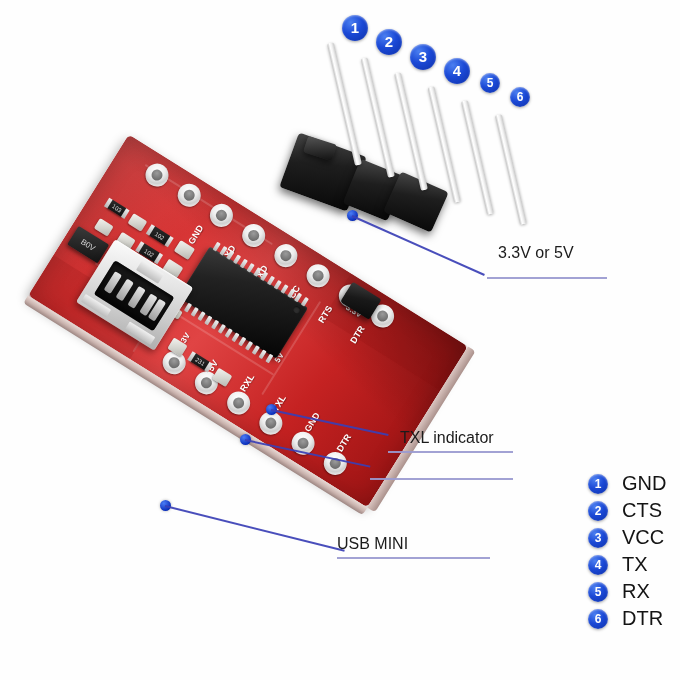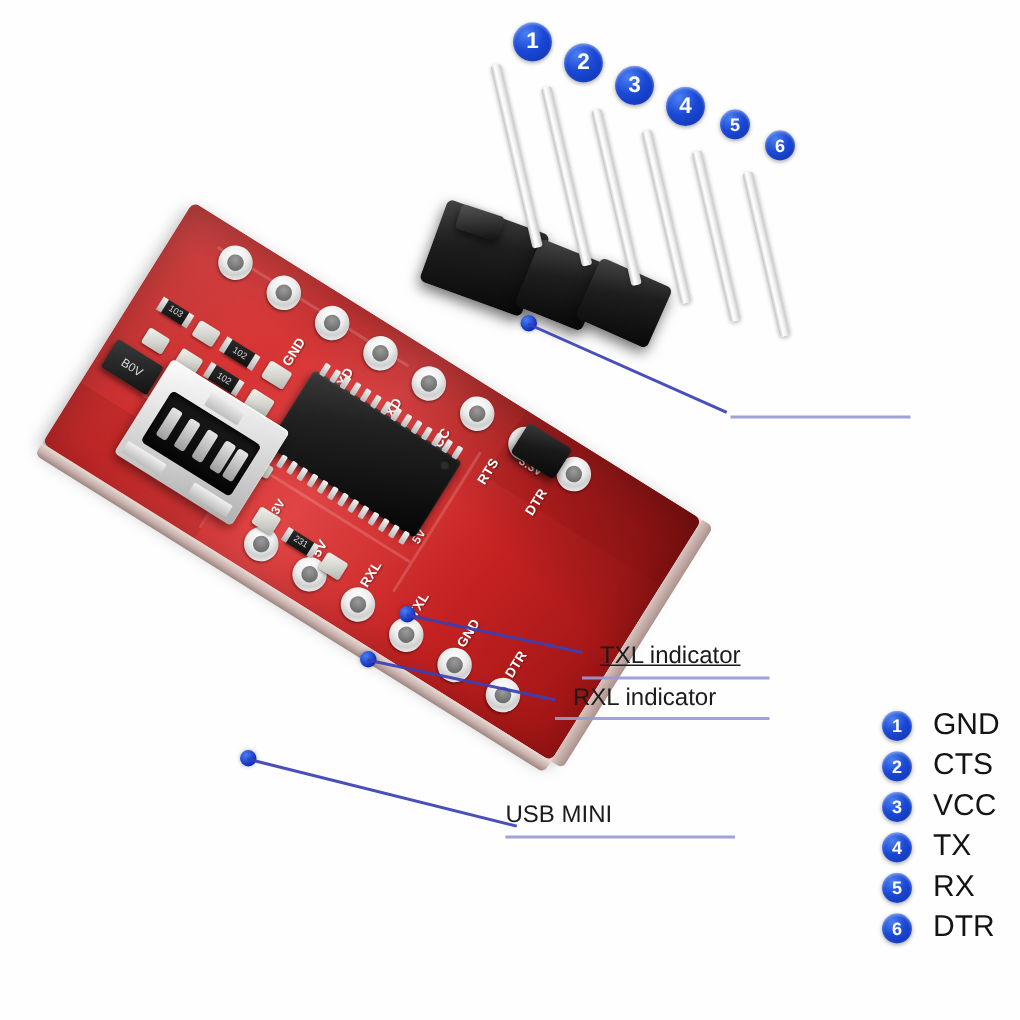--- a/index.html
+++ b/index.html
@@ -290,31 +290,31 @@
   <div class="badge" style="left:376px;top:29px;">2</div>
   <div class="badge" style="left:410px;top:44px;">3</div>
   <div class="badge" style="left:444px;top:58px;">4</div>
   <div class="badge sm" style="left:480px;top:73px;">5</div>
   <div class="badge sm" style="left:510px;top:87px;">6</div>
 
   <div class="co-dot" style="left:347px;top:210px;"></div>
   <div class="co-line" style="left:352px;top:215px;width:145px;transform:rotate(24deg);"></div>
   <div class="co-line flat" style="left:487px;top:277px;width:120px;"></div>
   <div class="co-text" style="left:498px;top:243px;">
+    <div>3.3V or 5V</div>
   </div>
 
   <div class="co-dot" style="left:266px;top:404px;"></div>
   <div class="co-line" style="left:271px;top:409px;width:120px;transform:rotate(12deg);"></div>
   <div class="co-line flat" style="left:388px;top:451px;width:125px;"></div>
-  <div class="co-text" style="left:400px;top:428px;text-decoration:underline;">TXL indicator</div>
+  <div class="co-text" style="left:400px;top:428px;">TXL indicator</div>
 
   <div class="co-dot" style="left:240px;top:434px;"></div>
   <div class="co-line" style="left:245px;top:439px;width:128px;transform:rotate(12deg);"></div>
   <div class="co-line flat" style="left:370px;top:478px;width:143px;"></div>
-  <div class="co-text" style="left:382px;top:456px;">RXL indicator</div>
 
   <div class="co-dot" style="left:160px;top:500px;"></div>
   <div class="co-line" style="left:165px;top:505px;width:185px;transform:rotate(14deg);"></div>
   <div class="co-line flat" style="left:337px;top:557px;width:153px;"></div>
   <div class="co-text" style="left:337px;top:534px;">USB MINI</div>
 
   <div class="legend">
     <div class="legend-row">
       <div class="badge sm">1</div>
       <div class="legend-label">GND</div>

